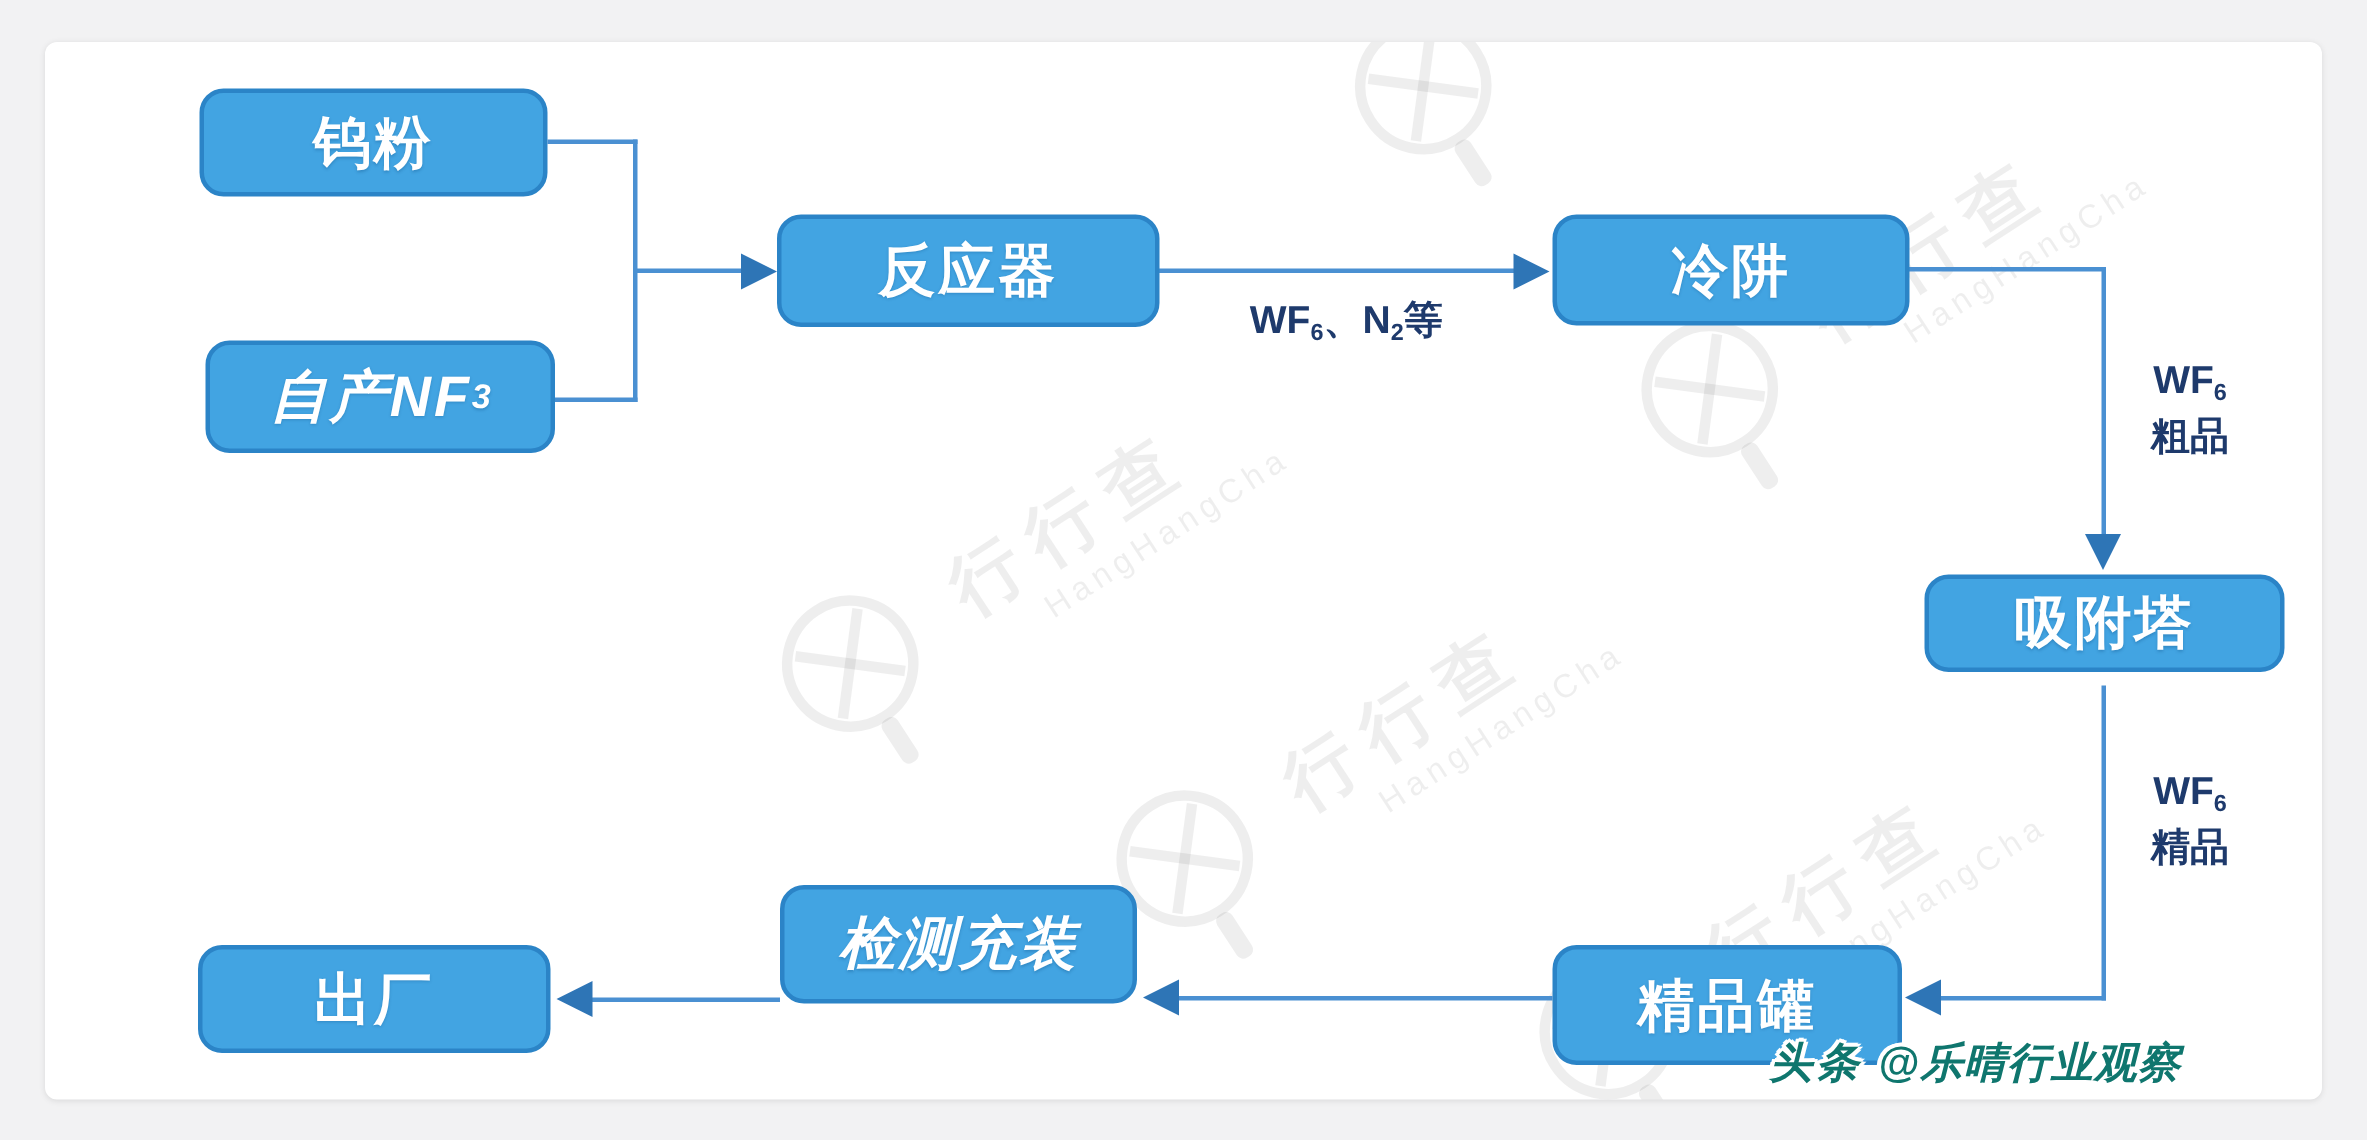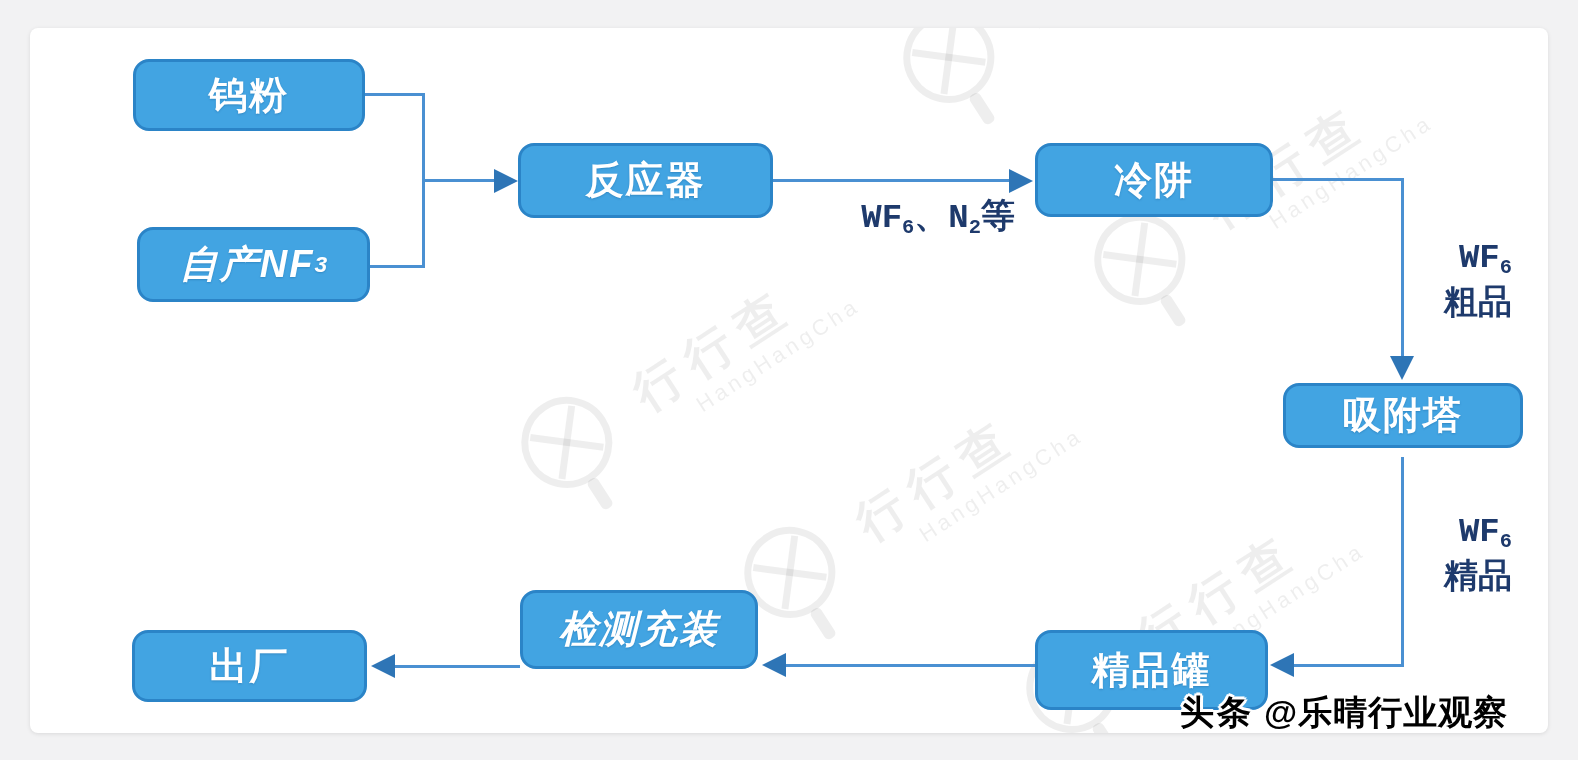--- a/index.html
+++ b/index.html
@@ -37,30 +37,31 @@
   .node sub, .sub{font-size:0.6em;vertical-align:-0.28em;letter-spacing:0;}
   
   .ln{position:absolute;background:#4a90d2;}
   .arrow{position:absolute;width:0;height:0;}
   .arrow.right{border-top:12px solid transparent;border-bottom:12px solid transparent;border-left:24px solid #2e75b6;}
   .arrow.left {border-top:12px solid transparent;border-bottom:12px solid transparent;border-right:24px solid #2e75b6;}
   .arrow.down {border-left:12px solid transparent;border-right:12px solid transparent;border-top:24px solid #2e75b6;}
   
   .edge-label{
     position:absolute;color:#1e3a6c;
-    font-family:Liberation Mono, monospace;
-    font-size:34px;font-weight:bold;text-align:right;line-height:1.32;
+    font-family:Liberation Sans, sans-serif;
+    font-size:26px;font-weight:bold;text-align:center;line-height:1.32;
   }
   
   .credit{
     position:absolute;left:1180px;top:690px;
-    font-size:34px;font-weight:800;color:#000000;letter-spacing:1px;
+    font-size:28px;font-weight:800;color:#0f766e;letter-spacing:1px;
     white-space:nowrap;
     text-shadow:-2px -2px 0 #fff,2px -2px 0 #fff,-2px 2px 0 #fff,2px 2px 0 #fff,
                  0 -3px 0 #fff,0 3px 0 #fff,-3px 0 0 #fff,3px 0 0 #fff;
+    font-style:italic;
   }
   .credit .brand{font-weight:900;margin-right:10px;letter-spacing:3px;}
 </style>
 </head>
 <body>
 
 <div class="stage">
 
   <div class="card">
 

